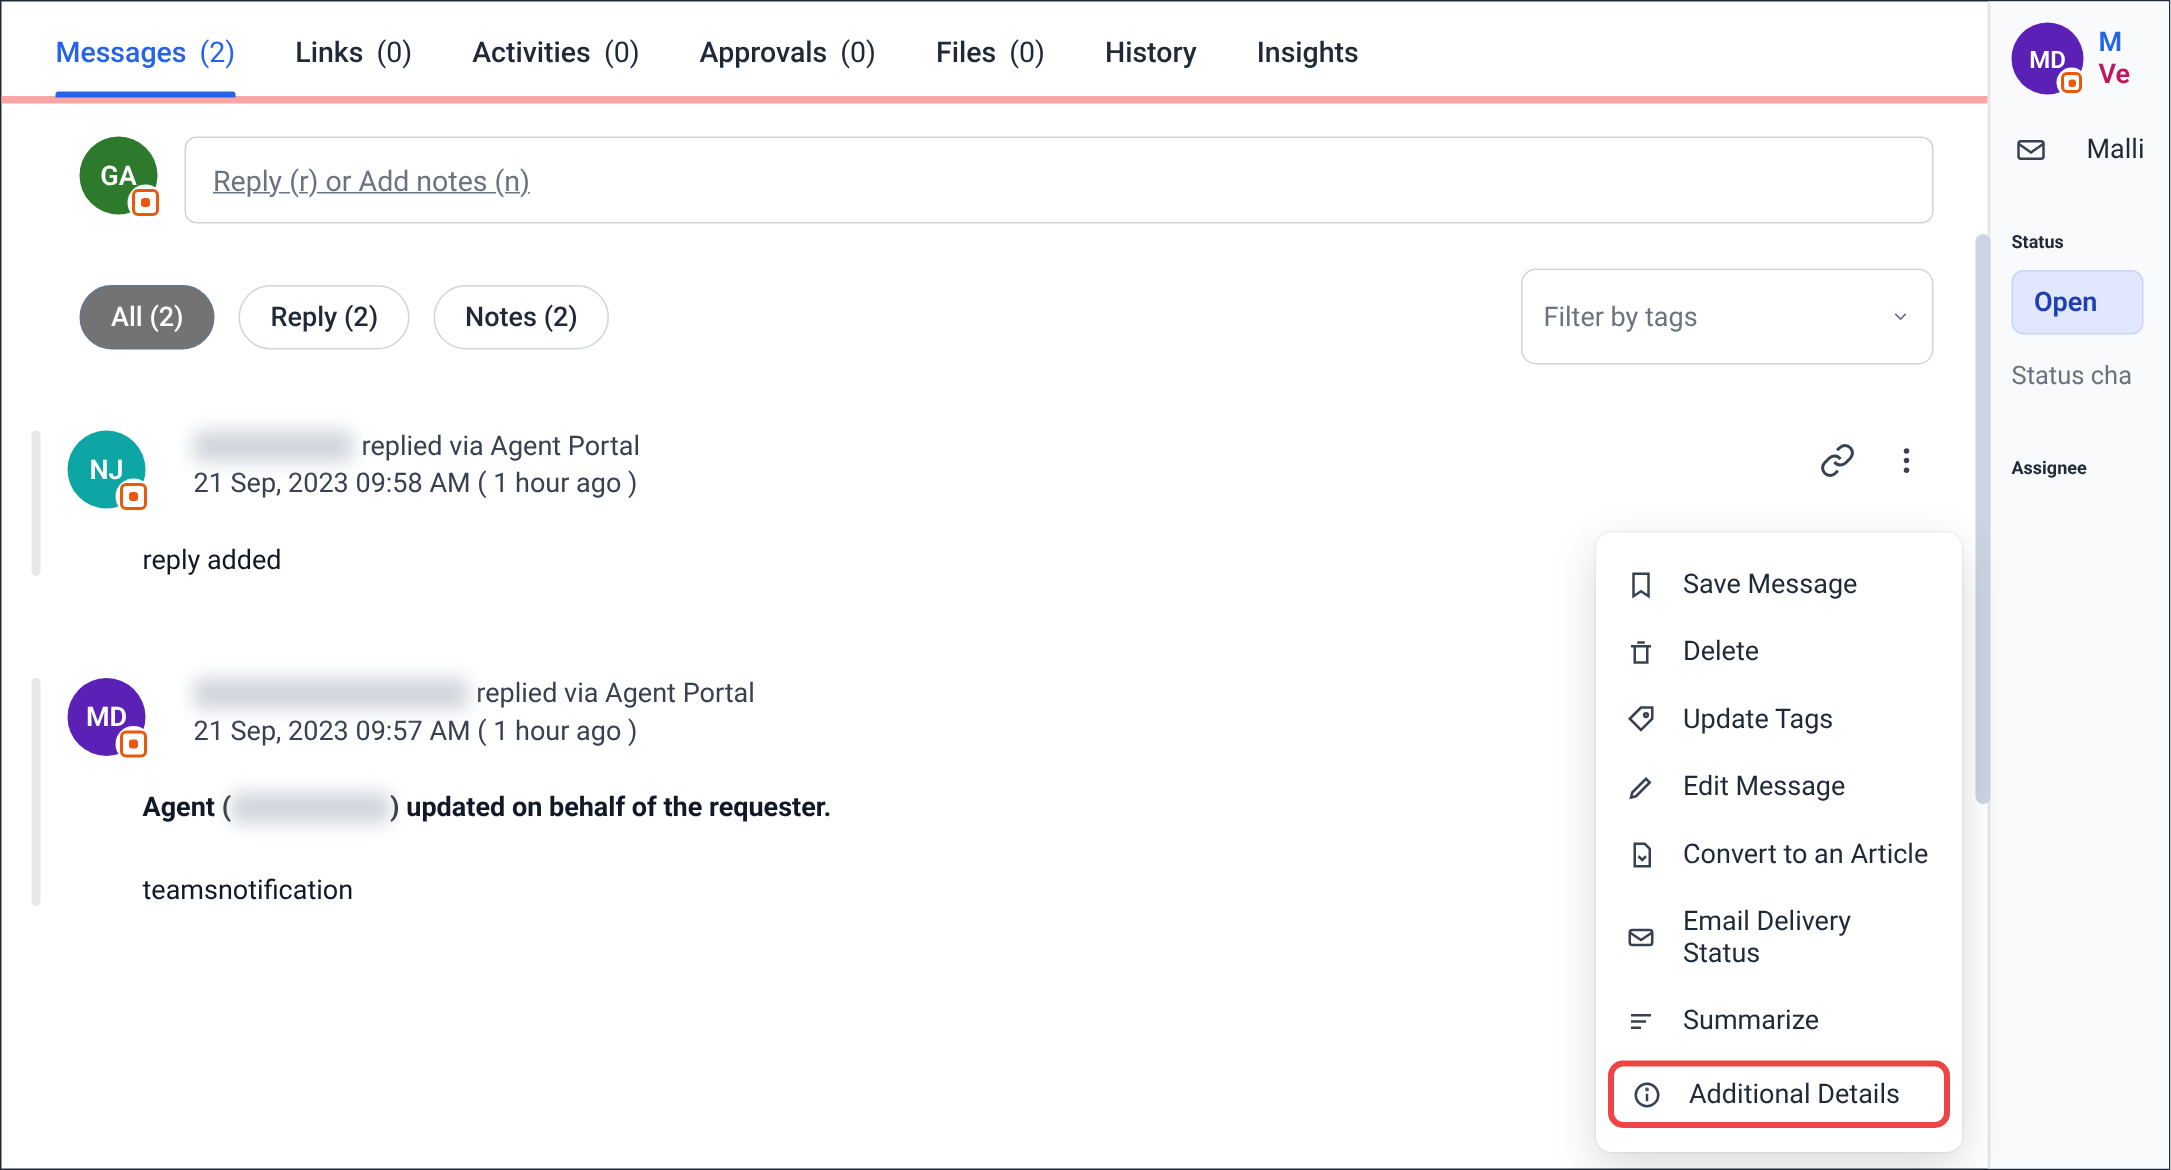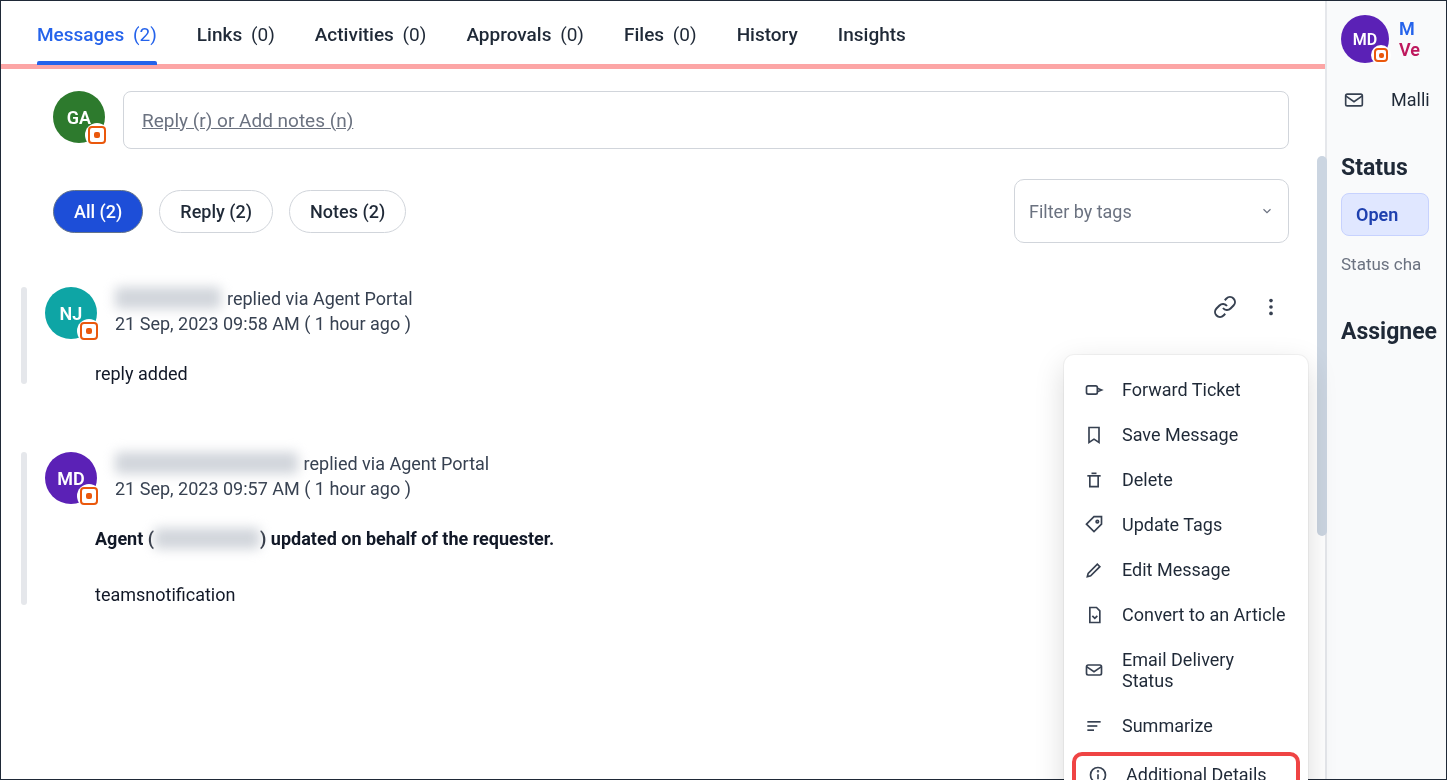--- a/index.html
+++ b/index.html
@@ -16,48 +16,48 @@
 .avatar { width:52px; height:52px; border-radius:50%; display:flex; align-items:center; justify-content:center; font-size:18px; font-weight:600; color:#fff; position:relative; flex-shrink:0; }
 .avatar-green { background:#2d7a2d; }
 .avatar-teal { background:#0ea5a5; }
 .avatar-purple { background:#5b21b6; }
 .avatar-badge { position:absolute; bottom:-4px; right:-4px; width:24px; height:24px; background:#fff; border-radius:50%; display:flex; align-items:center; justify-content:center; }
 .avatar-badge-inner { width:18px; height:18px; border:2px solid #ea580c; border-radius:4px; display:flex; align-items:center; justify-content:center; }
 .avatar-badge-dot { width:6px; height:6px; background:#ea580c; border-radius:2px; }
 .compose-input { flex:1; height:58px; border:1px solid #d1d5db; border-radius:8px; padding:0 18px; font-size:19px; color:#6b7280; display:flex; align-items:center; background:#fff;text-decoration:underline; }
 .filter-row { display:flex; align-items:center; gap:16px; padding: 30px 36px 0 52px; }
 .pill { padding: 10px 20px; border-radius:999px; font-size:18px; font-weight:500; cursor:pointer; border:1px solid #d1d5db; background:#fff; color:#1f2937; }
-.pill.active { background:#1d4ed8; color:#fff; border-color:#64748b; }
+.pill.active { background:#737373; color:#fff; border-color:#64748b; }
 .spacer { flex:1; }
 .filter-tags { width:275px; height:64px; border:1px solid #d1d5db; border-radius:10px; display:flex; align-items:center; justify-content:space-between; padding:0 14px; font-size:18px; color:#6b7280; cursor:pointer; }
 .chev { width:14px; height:14px; }
 .messages { padding: 36px 20px 0 20px; }
 .msg { display:flex; gap:18px; padding: 8px 0 0 0; margin-bottom: 60px; position:relative; }
 .msg-border { width:6px; background:#e5e7eb; border-radius:3px; flex-shrink:0; }
 .msg-body { flex:1; padding-right: 20px; }
-.msg-head { display:flex; align-items:flex-start; gap:18px;justify-content:flex-end; }
+.msg-head { display:flex; align-items:flex-start; gap:32px;justify-content:flex-end; }
 .msg-meta { flex:1; }
 .msg-line1 { font-size:18px; color:#374151; display:flex; align-items:center; gap:6px; }
 .blur { filter: blur(6px); background:#d1d5db; color:transparent; border-radius:4px; padding:0 2px; user-select:none; }
 .msg-line2 { font-size:18px; color:#374151; margin-top:4px; }
 .msg-actions { display:flex; gap:18px; align-items:center; padding-top:6px; }
 .icon-btn { width:28px; height:28px; display:flex; align-items:center; justify-content:center; cursor:pointer; color:#374151; }
 .msg-content { margin-left:50px; margin-top:24px; font-size:18px; color:#111827; }
 .msg-content-bold { font-weight:700; }
 .sidebar { width:120px; background:#f9fafb; border-left:1px solid #e5e7eb; padding: 14px 0 0 14px; position:relative; }
 .sidebar-scroll { position:absolute; left:-10px; top:155px; width:10px; height:380px; background:#cbd5e1; border-radius:5px; }
 .side-avatar-row { display:flex; align-items:center; gap:10px; }
 .side-avatar { width:48px; height:48px; border-radius:50%; background:#5b21b6; color:#fff; display:flex; align-items:center; justify-content:center; font-size:16px; font-weight:600; position:relative; }
 .side-text { font-size:18px; font-weight:600; }
 .side-m { color:#2563eb; }
 .side-ve { color:#be185d; }
 .side-row2 { display:flex; align-items:center; gap:24px; margin-top:26px; font-size:18px; color:#1f2937; }
 .envelope { width:26px; height:20px; }
 .side-section { margin-top:44px; }
-.side-label { font-size:23px; font-weight:700; color:#1f2937; }
+.side-label { font-size:12px; font-weight:700; color:#1f2937; }
 .status-pill { margin-top:12px; background:#e0e7ff; border:1px solid #c7d2fe; border-radius:8px; padding:10px 14px; font-size:18px; font-weight:600; color:#1e40af; width:88px; }
 .side-sub { margin-top:18px; font-size:17px; color:#6b7280; }
 .dropdown { position:absolute; right:17px; top:354px; width:244px; background:#fff; border-radius:10px; box-shadow:0 10px 30px rgba(0,0,0,0.15), 0 0 0 1px rgba(0,0,0,0.04); padding:12px 0; z-index:50; }
 .dd-item { display:flex; align-items:center; gap:18px; padding:12px 20px; font-size:18px; color:#1f2937; cursor:pointer; }
 .dd-item.highlight { border:4px solid #ef4444; border-radius:10px; margin:4px 8px; padding:8px 12px; }
 .dd-icon { width:20px; height:20px; flex-shrink:0; color:#374151; }
 svg { display:block; }
 </style>
 </head>
 <body>
@@ -195,27 +195,20 @@
             <div style="margin-top:34px;">teamsnotification</div>
           </div>
         </div>
       </div>
 
     </div>
 
     <div class="dropdown">
       <div class="dd-item">
         <svg class="dd-icon" viewBox="0 0 24 24" fill="none" stroke="currentColor" stroke-width="2">
-            <rect x="3" y="7" width="13" height="10" rx="2"></rect>
-            <path d="M16 10l5 2-5 2"></path>
-          </svg>
-        <span>Forward Ticket</span>
-      </div>
-      <div class="dd-item">
-        <svg class="dd-icon" viewBox="0 0 24 24" fill="none" stroke="currentColor" stroke-width="2">
             <path d="M6 3h12v18l-6-4-6 4V3z"></path>
           </svg>
         <span>Save Message</span>
       </div>
       <div class="dd-item">
         <svg class="dd-icon" viewBox="0 0 24 24" fill="none" stroke="currentColor" stroke-width="2">
             <path d="M4 7h16"></path>
             <path d="M7 7v13h10V7"></path>
             <path d="M9 4h6"></path>
           </svg>

